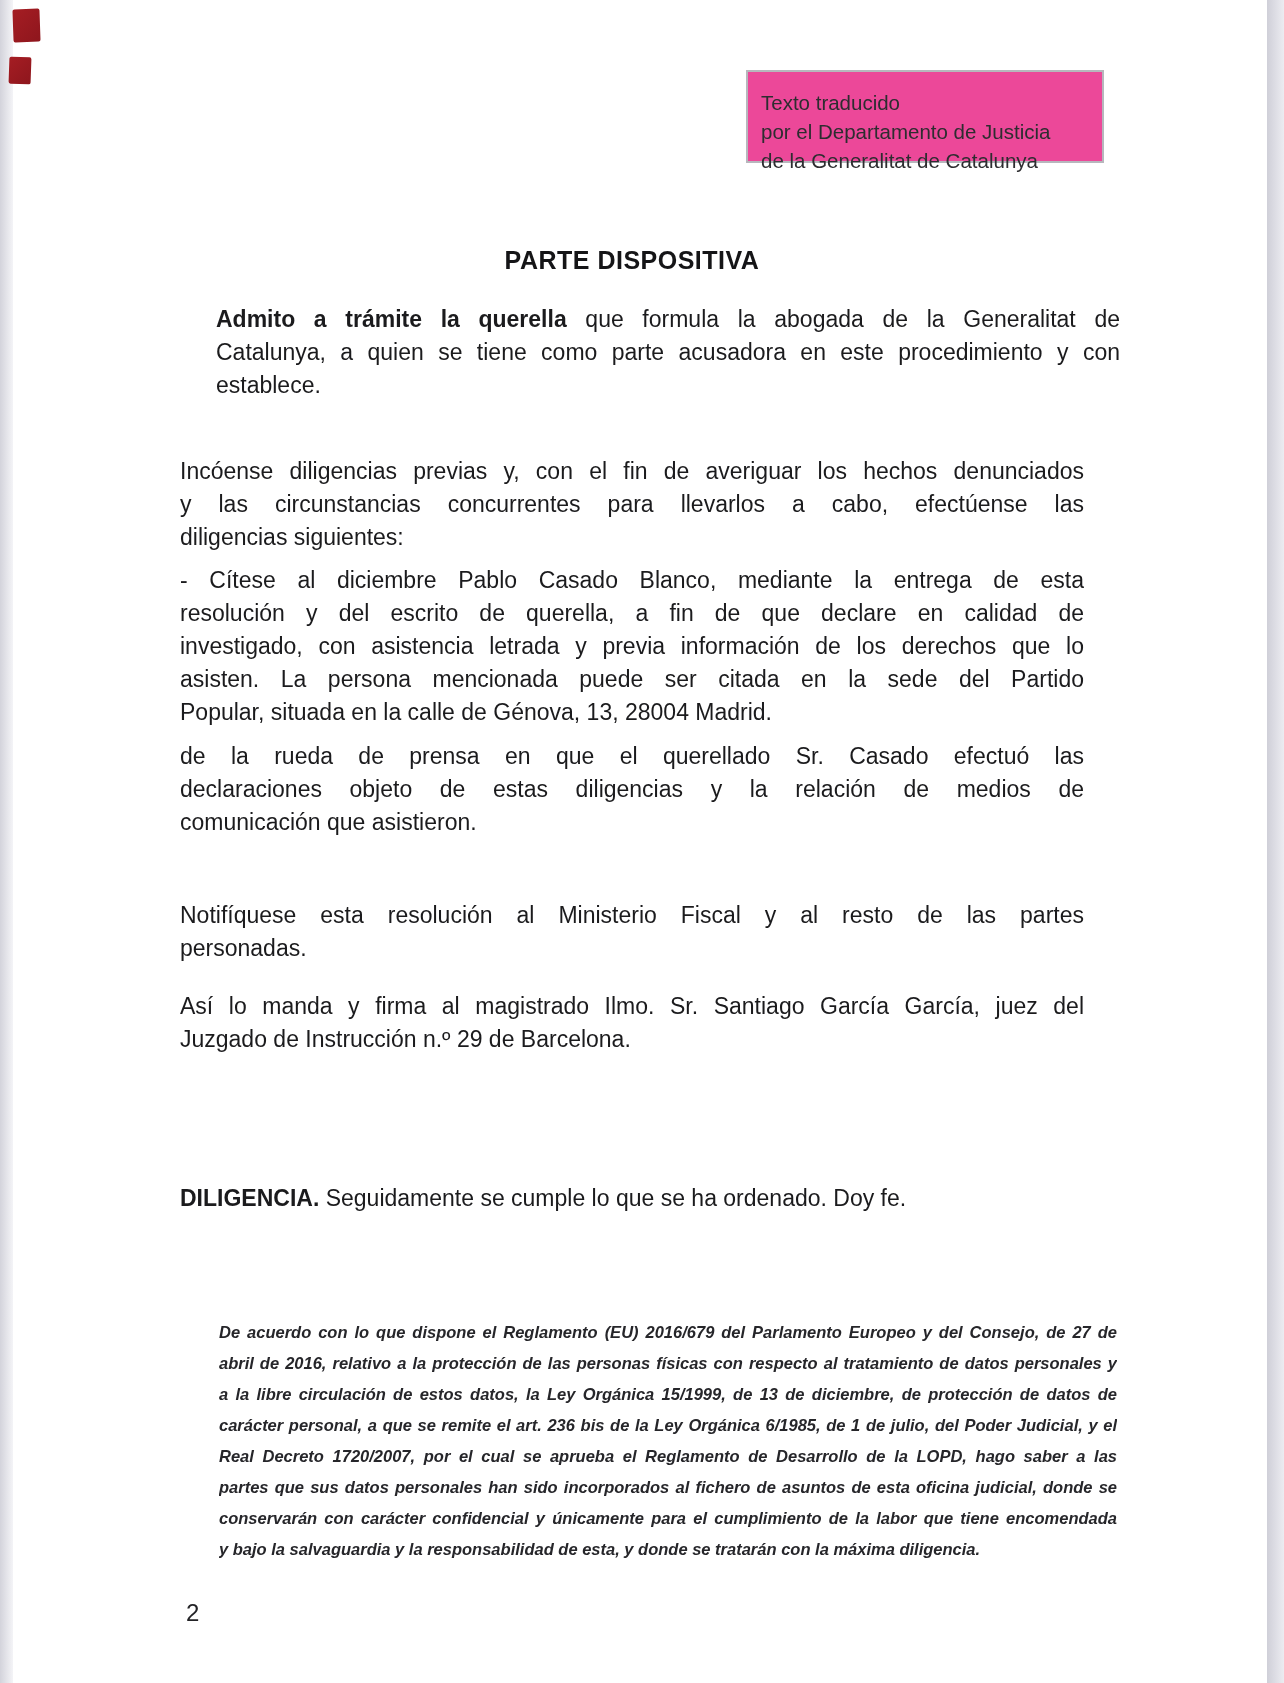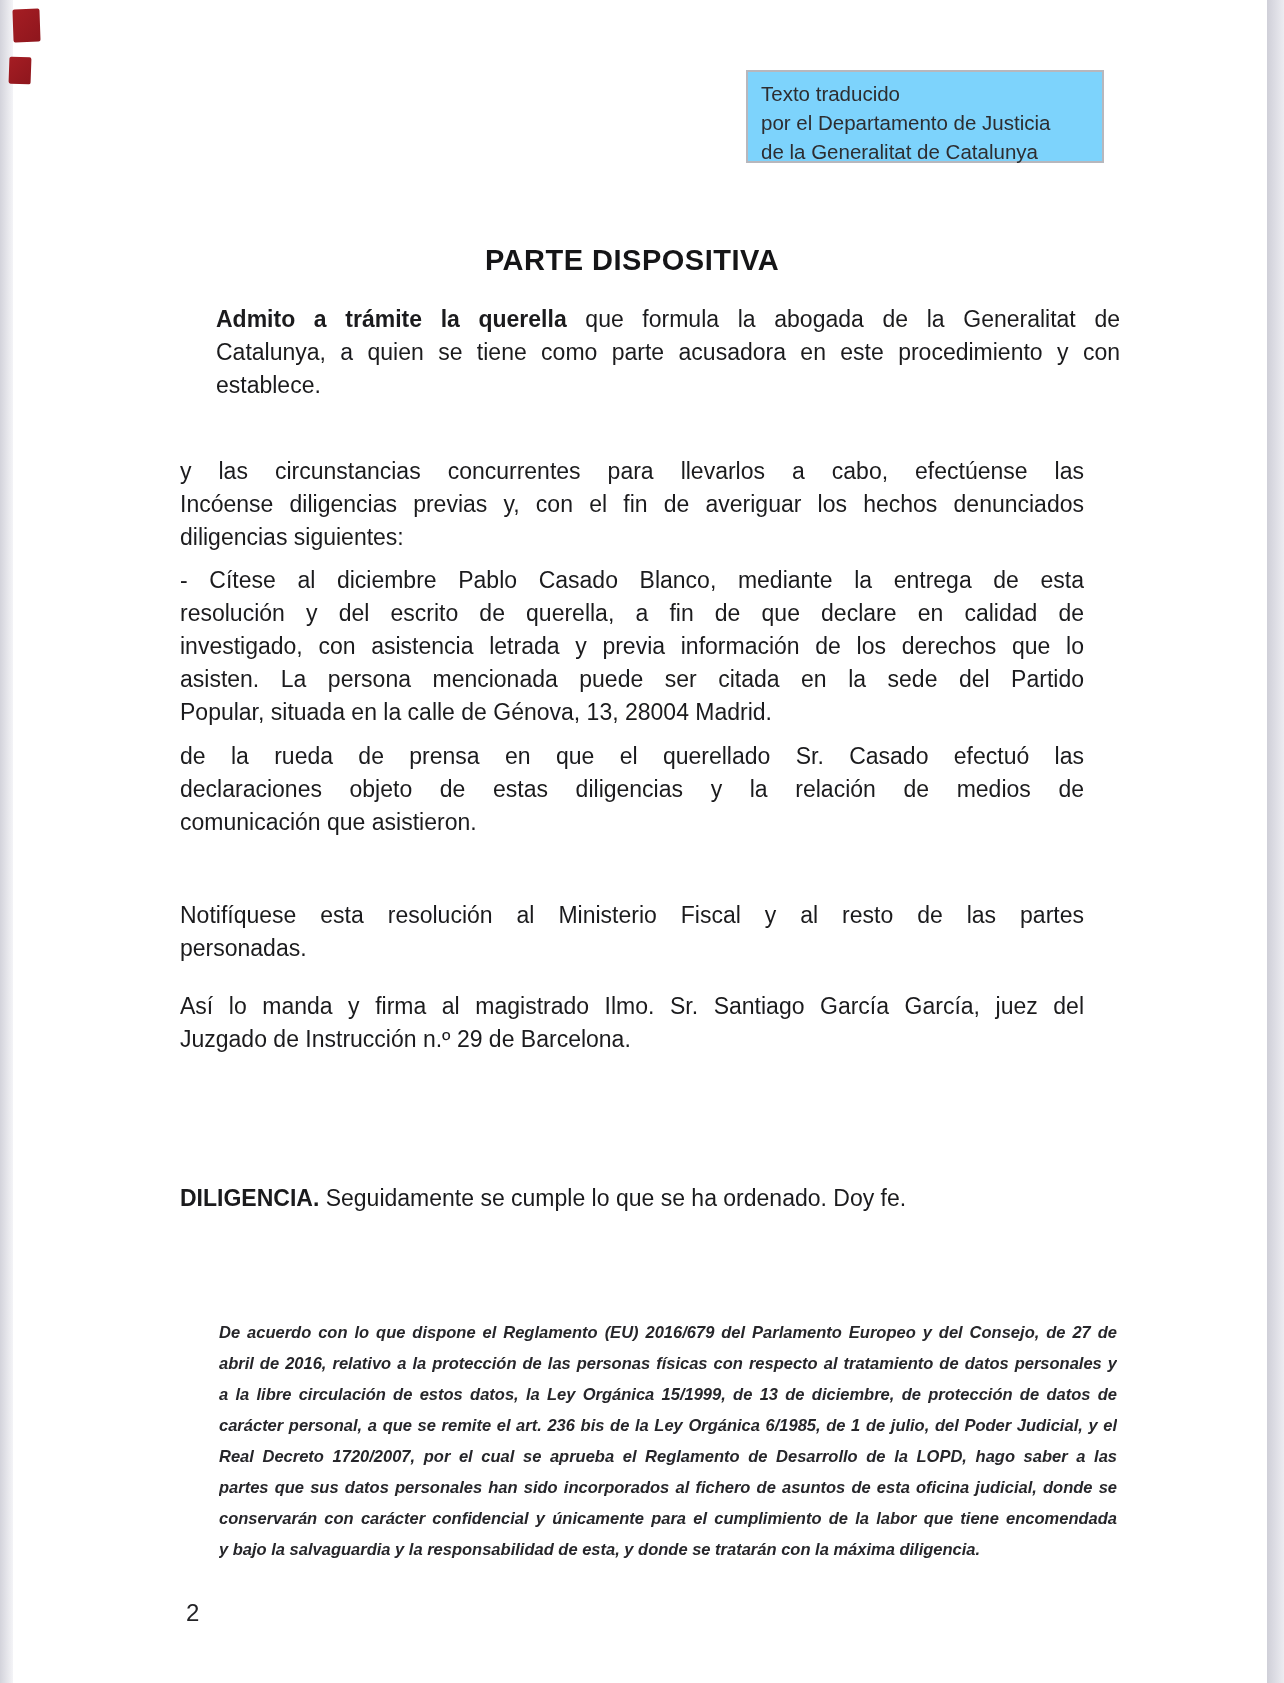--- a/index.html
+++ b/index.html
@@ -24,31 +24,31 @@
     position: absolute;
     background: linear-gradient(135deg, #a51d23, #8e161d);
     border-radius: 2px;
   }
   .stamp.s1 { left: 13px; top: 9px; width: 27px; height: 33px; transform: rotate(-2deg); }
   .stamp.s2 { left: 9px; top: 57px; width: 22px; height: 27px; transform: rotate(2deg); }
   .tbox {
     position: absolute; left: 746px; top: 70px; width: 358px; height: 93px;
     border: 2px solid #b7b7bd;
     box-sizing: border-box;
-    padding: 7px 0 0 13px;
+    padding: 16px 0 0 13px;
     font-size: 20.5px;
     line-height: 29px;
     color: #2d2d30;
-    background: #7dd3fc;
+    background: #ec4899;
   }
   .title {
     position: absolute; left: 180px; top: 244px; width: 904px;
     text-align: center;
     font-weight: bold;
-    font-size: 29px;
+    font-size: 25px;
     line-height: 33px;
     letter-spacing: 0.5px;
     color: #151517;
   }
   .para {
     position: absolute; left: 180px; width: 904px;
     font-size: 23px;
     line-height: 33px;
   }
   .jline { text-align: justify; text-align-last: justify; height: 33px; overflow: hidden; }
@@ -88,22 +88,22 @@
 
   <div class="title">PARTE DISPOSITIVA</div>
 
   <div class="para p1">
     <div class="jline"><span class="b">Admito a trámite la querella</span><span> que formula la abogada de la Generalitat de</span></div>
     <div class="jline">Catalunya, a quien se tiene como parte acusadora en este procedimiento y con</div>
     <div class="jline last">establece.</div>
   </div>
 
   <div class="para p2">
+    <div class="jline">Incóense diligencias previas y, con el fin de averiguar los hechos denunciados</div>
     <div class="jline">y las circunstancias concurrentes para llevarlos a cabo, efectúense las</div>
-    <div class="jline">Incóense diligencias previas y, con el fin de averiguar los hechos denunciados</div>
     <div class="jline last">diligencias siguientes:</div>
   </div>
 
   <div class="para p3">
     <div class="jline">- Cítese al diciembre Pablo Casado Blanco, mediante la entrega de esta</div>
     <div class="jline">resolución y del escrito de querella, a fin de que declare en calidad de</div>
     <div class="jline">investigado, con asistencia letrada y previa información de los derechos que lo</div>
     <div class="jline">asisten. La persona mencionada puede ser citada en la sede del Partido</div>
     <div class="jline last">Popular, situada en la calle de Génova, 13, 28004 Madrid.</div>
   </div>

